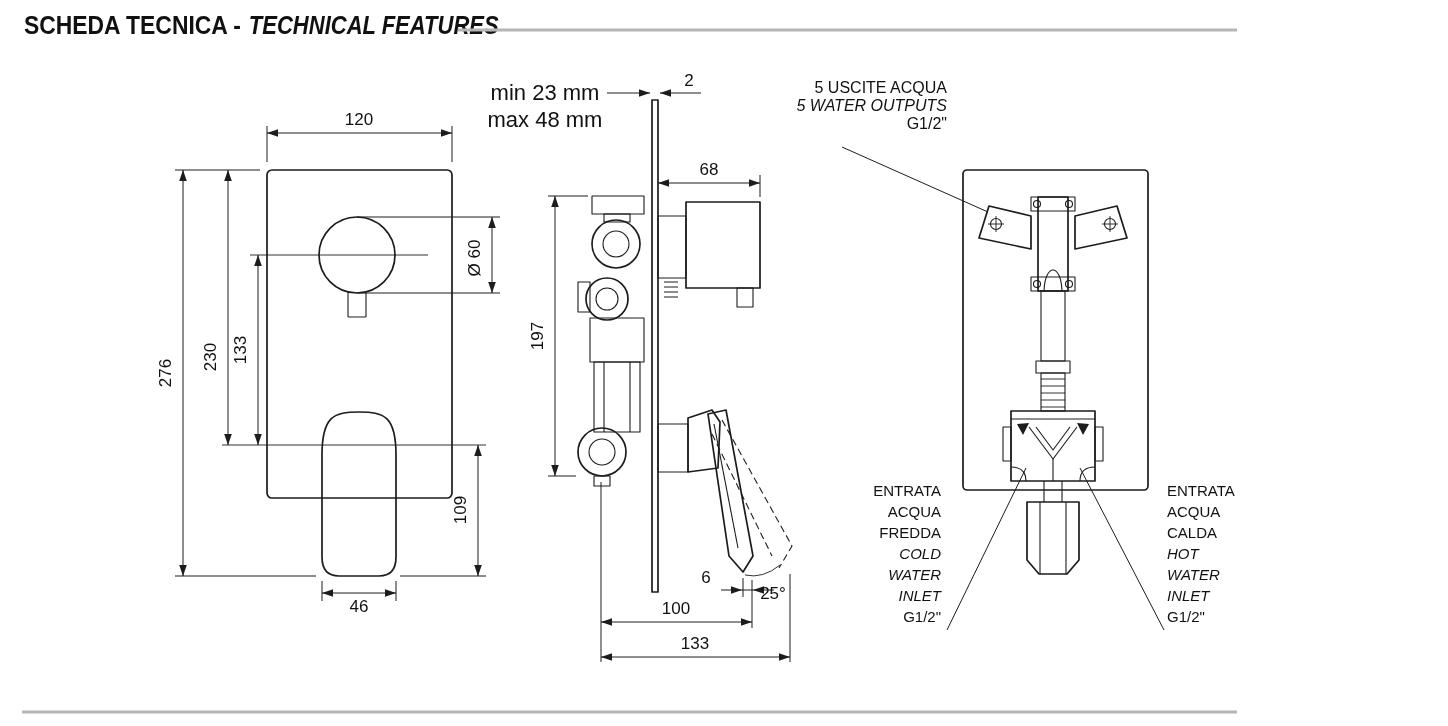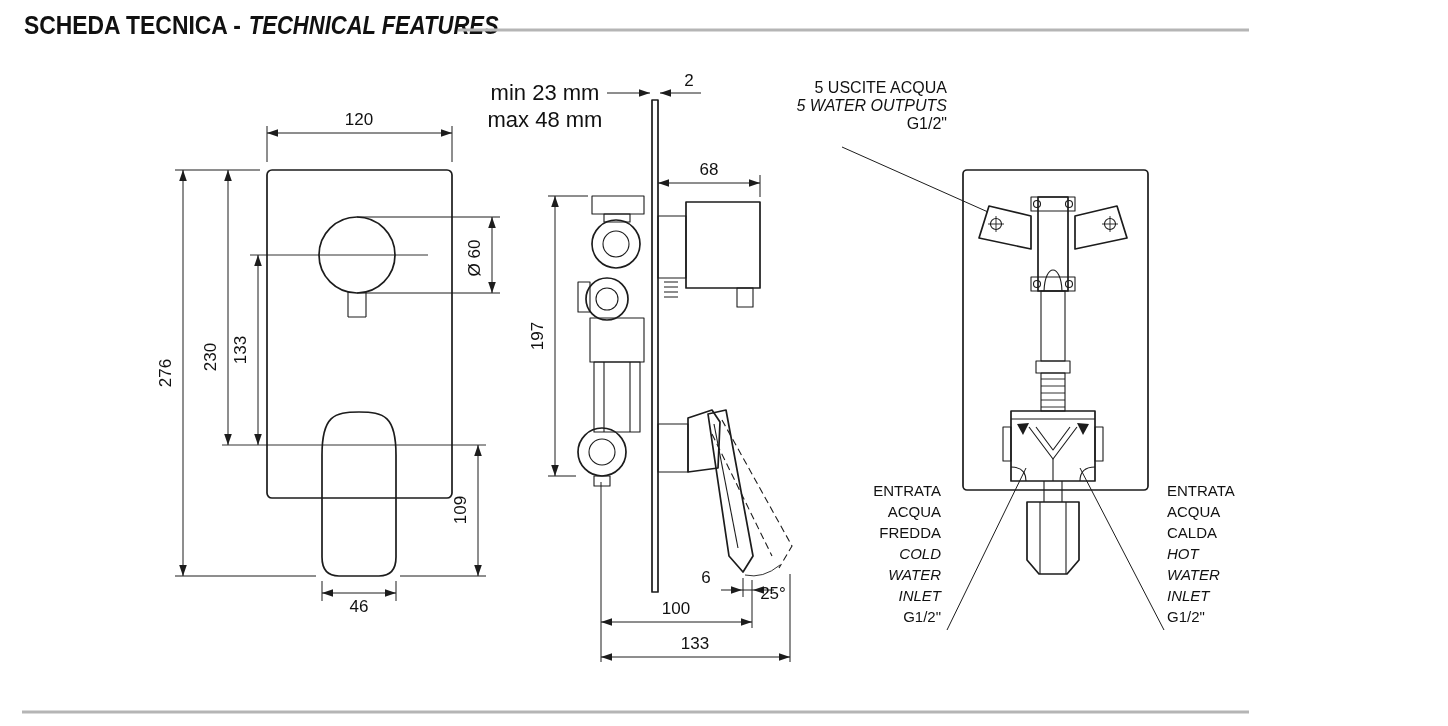--- a/index.html
+++ b/index.html
@@ -1,16 +1,16 @@
 <!DOCTYPE html>
 <html><head>
 <meta charset="utf-8">
 <style>
   html,body{margin:0;padding:0;background:#ffffff;}
-  #page{position:relative;width:1237px;height:726px;background:#ffffff;overflow:hidden;font-family:"Liberation Sans",sans-serif;padding-left:12px;}
+  #page{position:relative;width:1237px;height:726px;background:#ffffff;overflow:hidden;font-family:"Liberation Sans",sans-serif;}
   #header{position:absolute;left:24px;top:10px;display:flex;align-items:baseline;gap:9px;transform:scaleX(0.88);transform-origin:left center;white-space:nowrap;}
   #header .t-it{font-size:26px;font-weight:bold;color:#111;}
   #header .t-en{font-size:25px;font-weight:bold;font-style:italic;color:#111;}
   svg.draw{position:absolute;left:0;top:0;}
   .o2{fill:none;stroke:#1c1c1c;stroke-width:1.7;stroke-linejoin:round;}
   .o1{fill:none;stroke:#1c1c1c;stroke-width:1.1;stroke-linejoin:round;}
   .cl{fill:none;stroke:#1c1c1c;stroke-width:0.9;}
   .dl{fill:none;stroke:#1c1c1c;stroke-width:1;}
   .dash{fill:none;stroke:#1c1c1c;stroke-width:1.1;stroke-dasharray:7 4;}
   svg text{fill:#111;font-family:"Liberation Sans",sans-serif;font-size:17px;}

